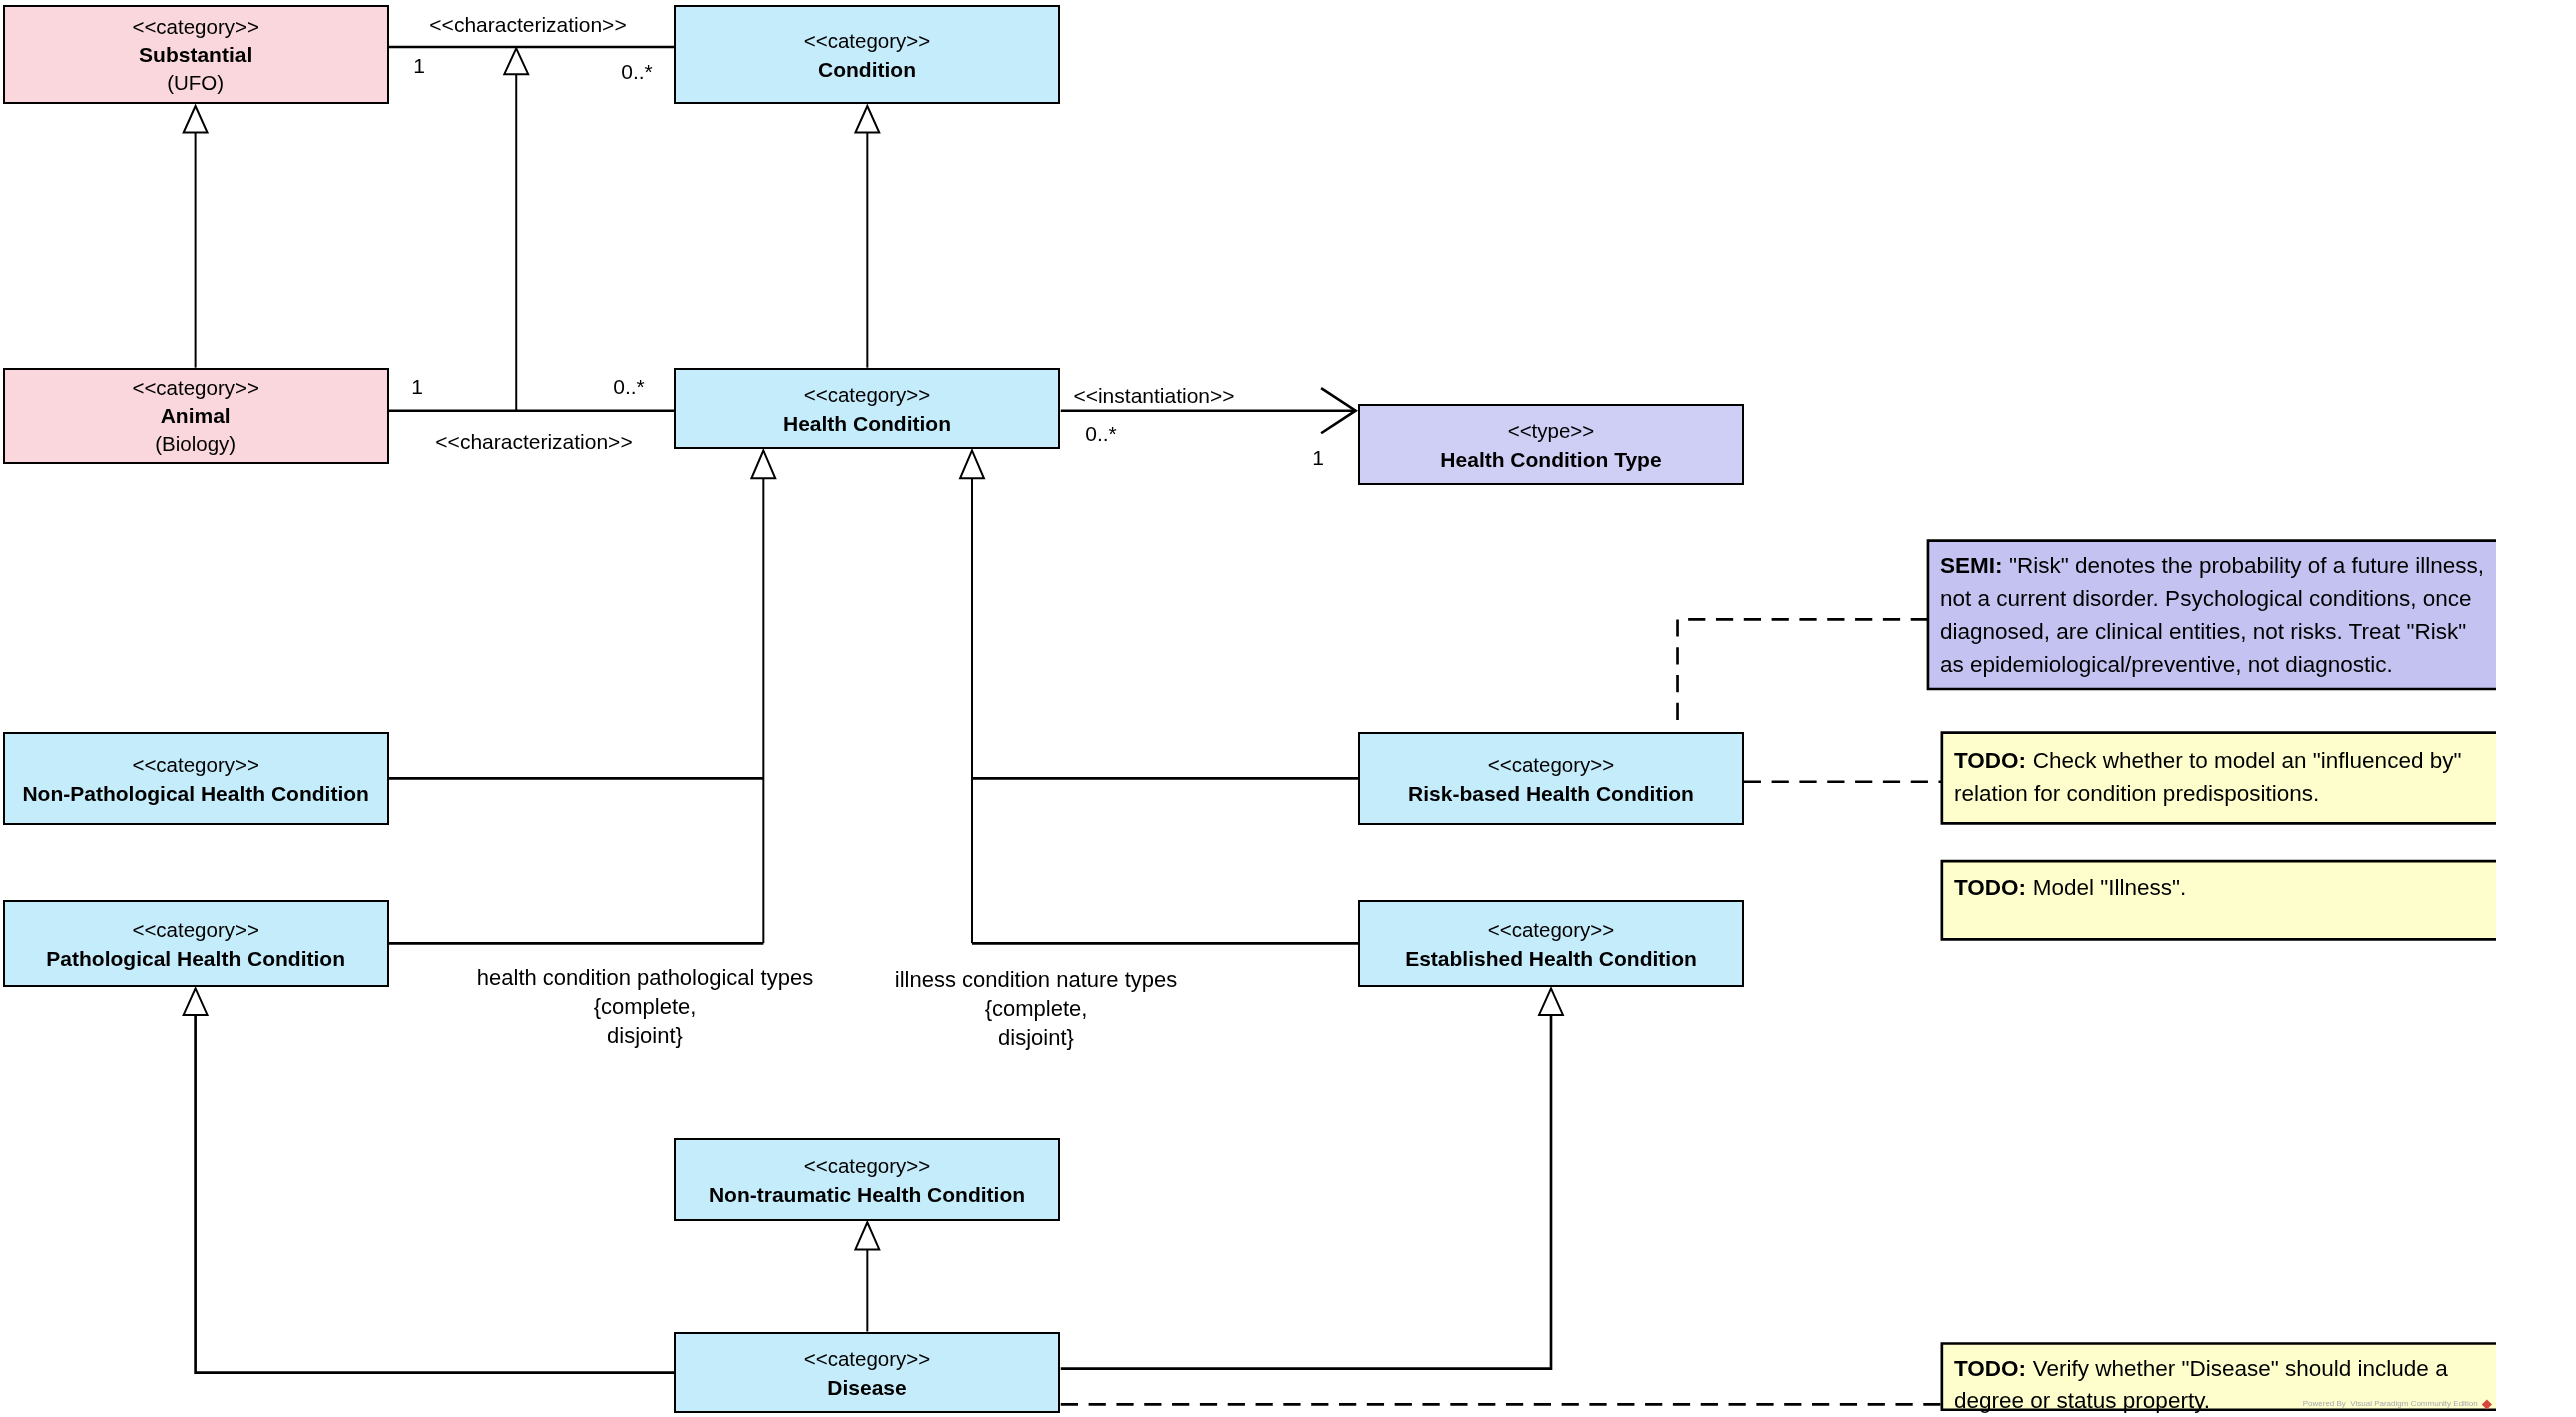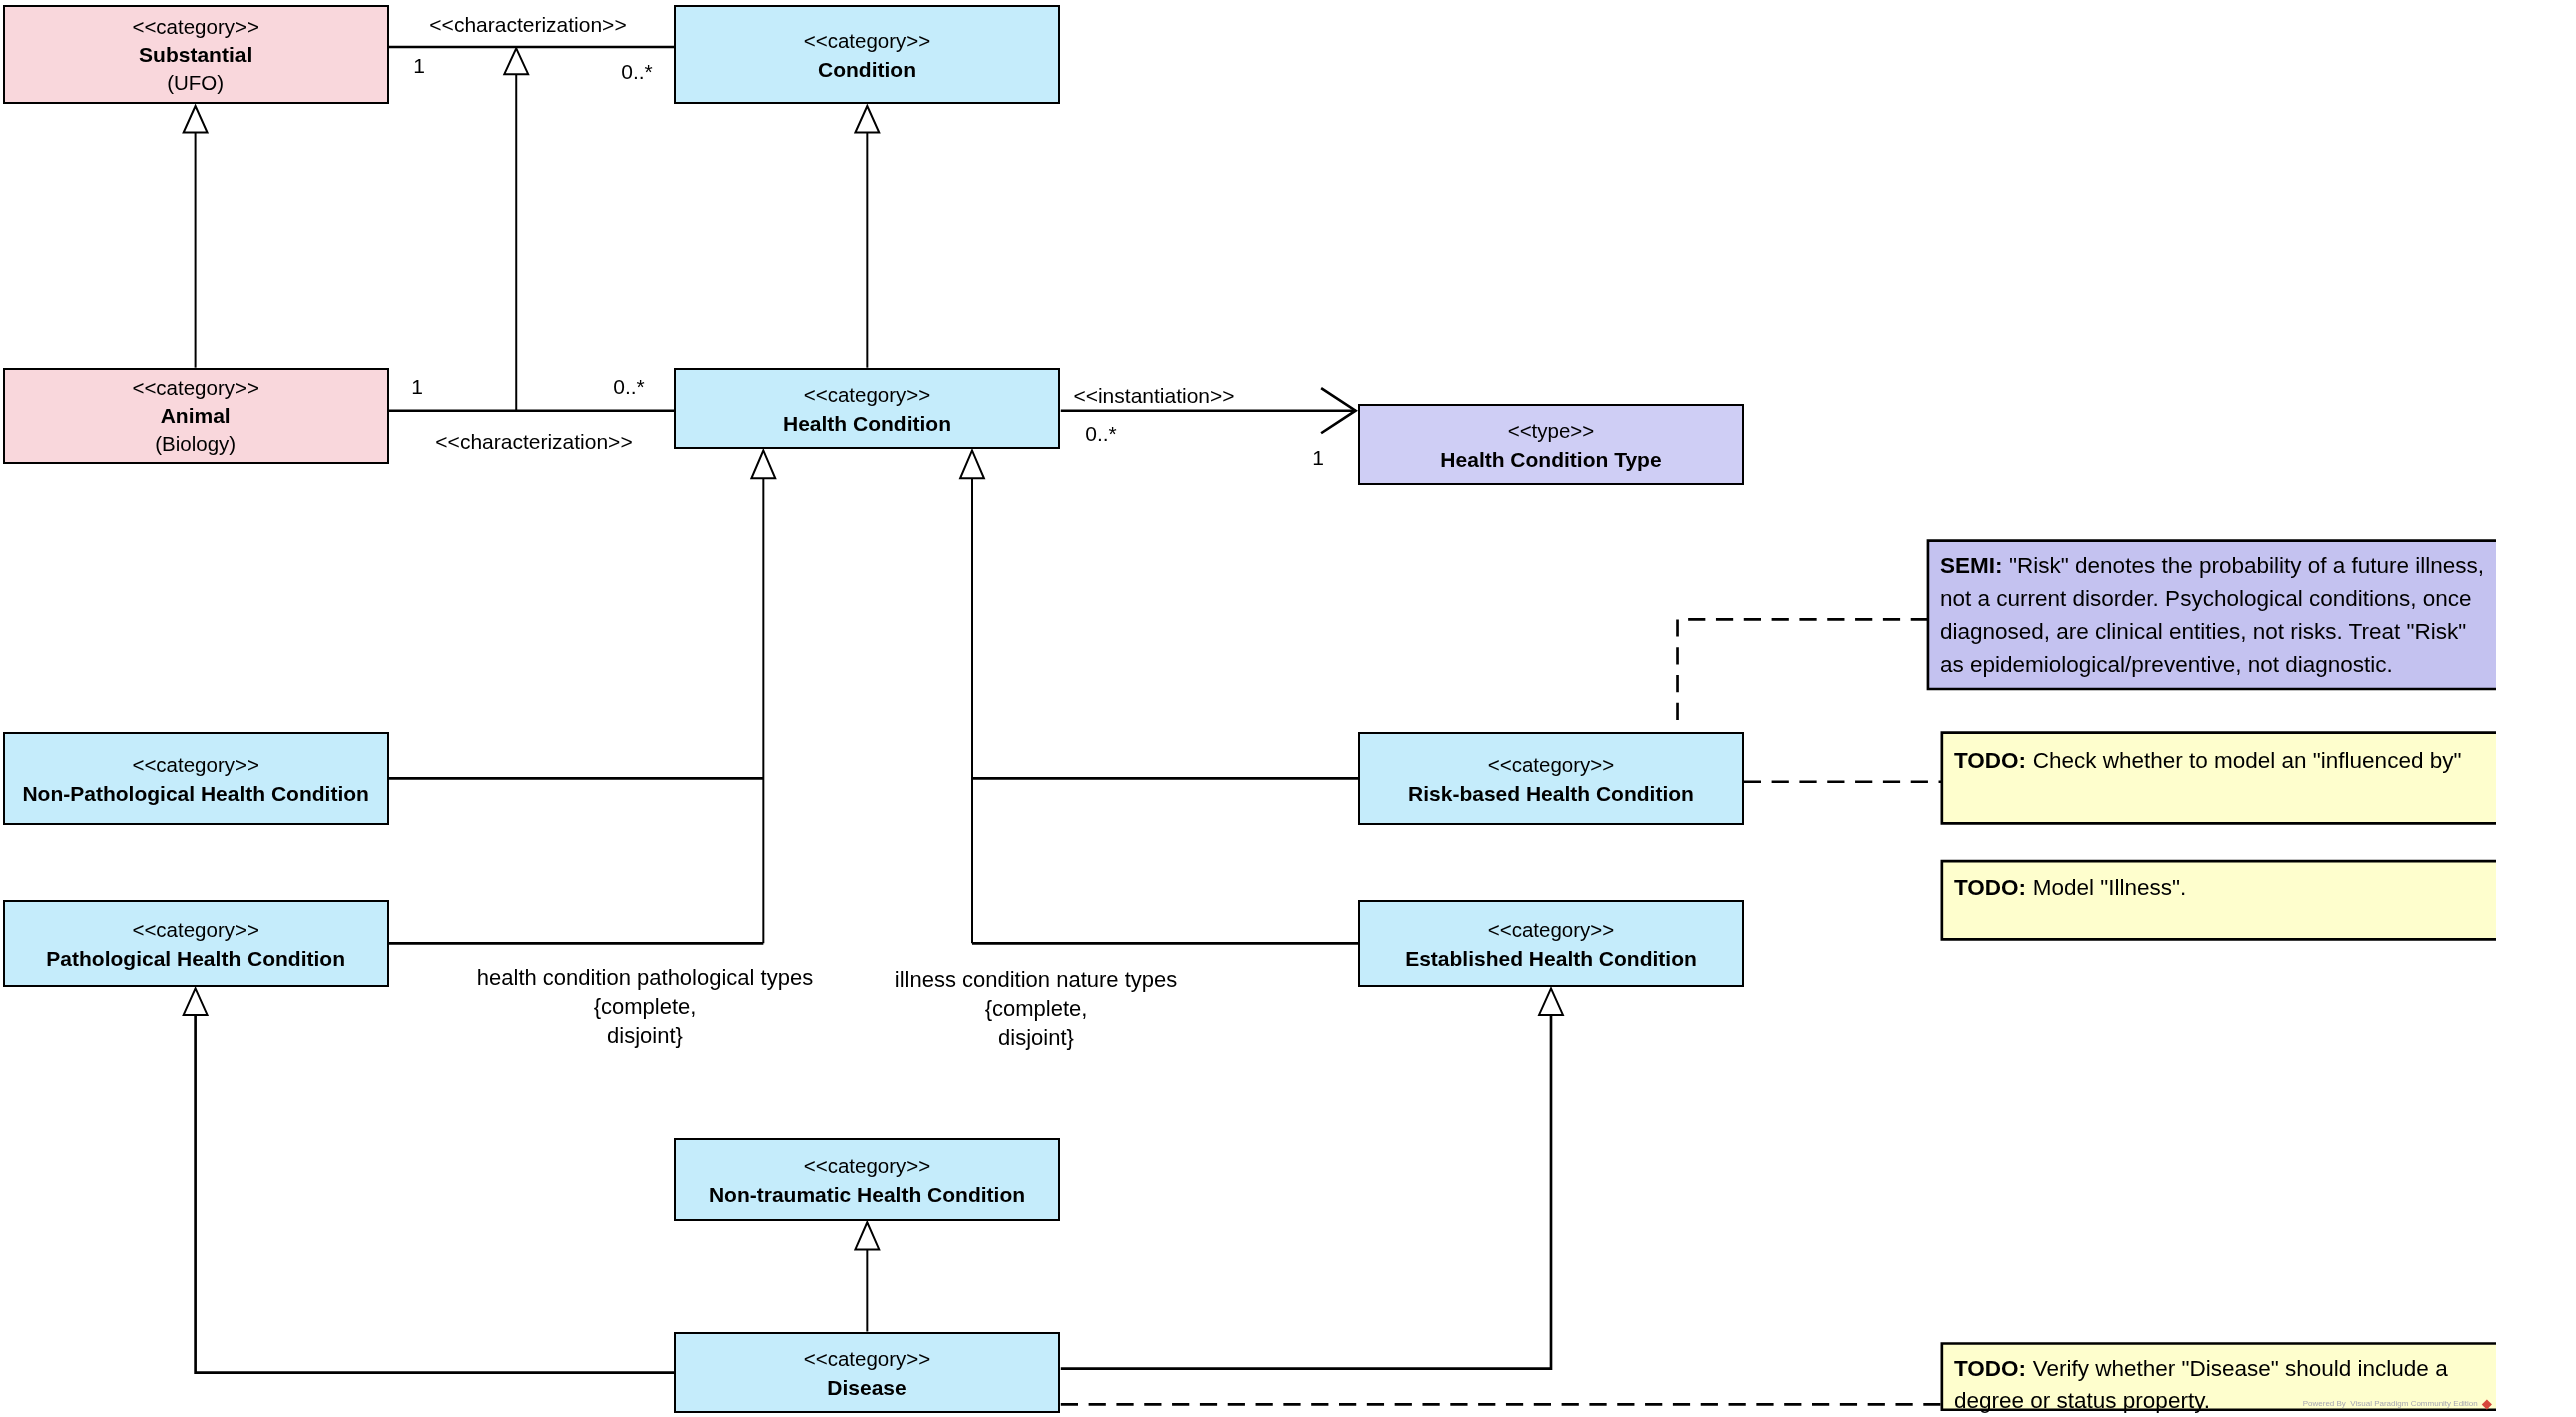--- a/index.html
+++ b/index.html
@@ -171,20 +171,21 @@
 
   <div class="note-text" style="left:1940px;top:549px;width:619px;">
     <div><span class="bold">SEMI:</span><span>"Risk" denotes the probability of a future illness,</span></div>
     <div>not a current disorder. Psychological conditions, once</div>
     <div>diagnosed, are clinical entities, not risks. Treat "Risk"</div>
     <div>as epidemiological/preventive, not diagnostic.</div>
   </div>
 
   <div class="note-text" style="left:1954px;top:744px;width:606px;">
     <div><span class="bold">TODO:</span><span>Check whether to model an "influenced by"</span></div>
+    <div>relation for condition predispositions.</div>
   </div>
 
   <div class="note-text" style="left:1954px;top:871px;width:606px;">
     <div><span class="bold">TODO:</span><span>Model "Illness".</span></div>
   </div>
 
   <div class="note-text" style="left:1954px;top:1353px;width:606px;line-height:32px;">
     <div><span class="bold">TODO:</span><span>Verify whether "Disease" should include a</span></div>
     <div>degree or status property.</div>
   </div>

